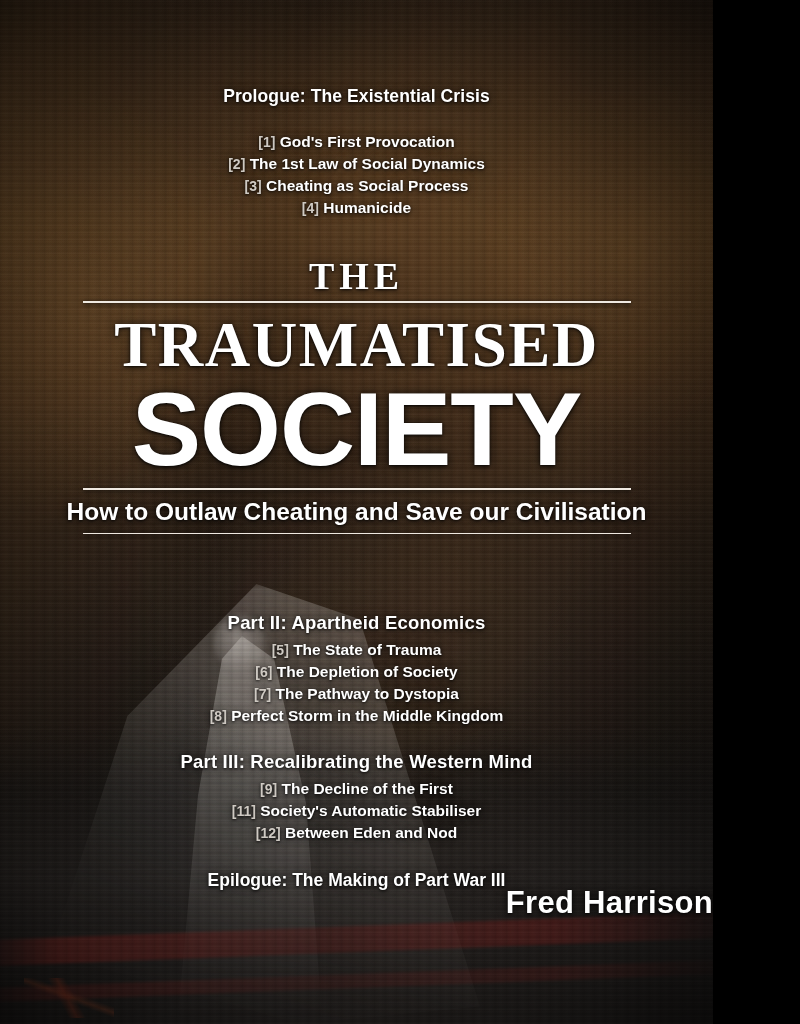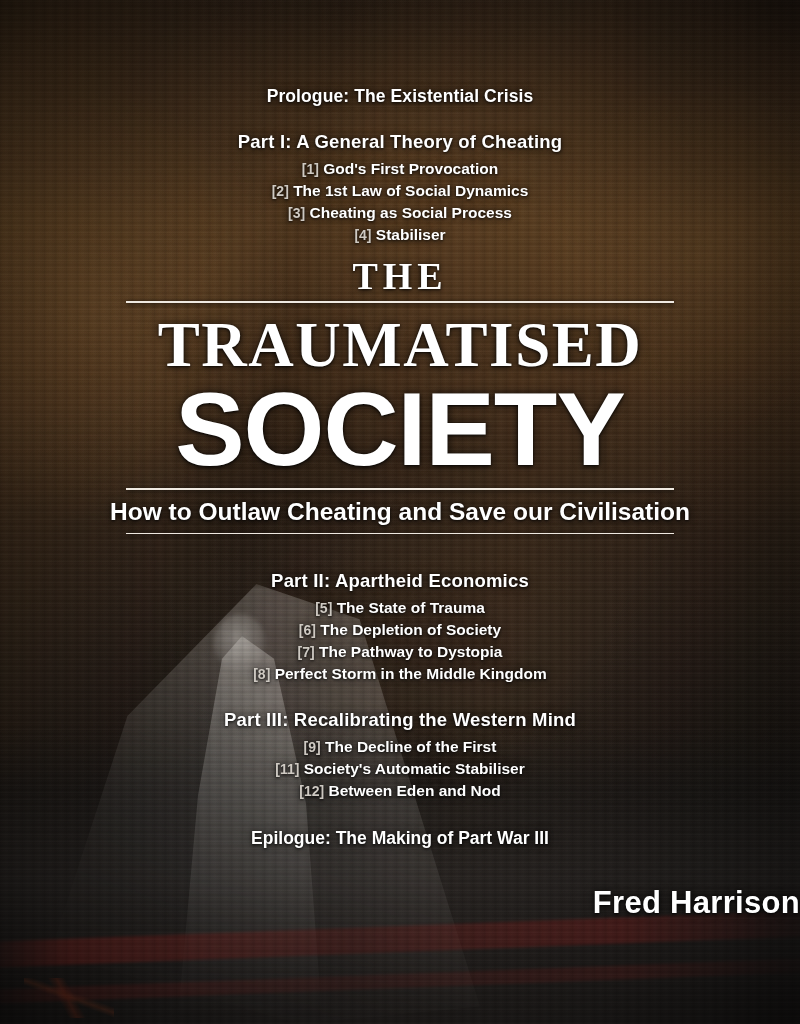--- a/index.html
+++ b/index.html
@@ -5,21 +5,21 @@
   html, body {
     margin: 0;
     padding: 0;
     background: #000;
   }
   body {
     font-family: "Liberation Sans", sans-serif;
   }
   .cover {
     position: relative;
-    width: 800px;
+    width: 713px;
     height: 1024px;
     overflow: hidden;
     background: #17120e;
     text-decoration: underline;
   }
 
   
   .bg-base {
     position: absolute;
     inset: 0;
@@ -211,21 +211,21 @@
     margin-top: -4px;
   }
   .subtitle {
     font-size: 24.5px;
     font-weight: bold;
     margin-top: 8px;
     margin-bottom: 2px;
     letter-spacing: 0px;
   }
 
-  .toc-bottom { position: absolute; top: 570px; left: 0; right: 0; }
+  .toc-bottom { position: absolute; top: 612px; left: 0; right: 0; }
   .block-gap { height: 24px; }
 
   .epilogue {
     font-size: 17.5px;
     font-weight: bold;
     margin-top: 26px;
   }
 
   .author {
     position: absolute;
@@ -254,36 +254,35 @@
   <div class="bg-scan"></div>
   <div class="bg-streaks"></div>
   <div class="vignette"></div>
 
   <div class="content">
 
     <div class="toc-top">
       <div class="prologue">Prologue: The Existential Crisis</div>
 
       <div>
-        <div class="part-heading">Part I: A General Theory of Cheating</div>
         <div class="chapter">
           <span class="num">[1]</span>
           <span>God's First Provocation</span>
         </div>
         <div class="chapter">
           <span class="num">[2]</span>
           <span>The 1st Law of Social Dynamics</span>
         </div>
         <div class="chapter">
           <span class="num">[3]</span>
           <span>Cheating as Social Process</span>
         </div>
         <div class="chapter">
           <span class="num">[4]</span>
-          <span>Stabiliser</span>
+          <span>Humanicide</span>
         </div>
       </div>
     </div>
 
     <div class="title-block">
       <div class="the-word">THE</div>
       <div class="rule"></div>
       <div class="main-title">TRAUMATISED</div>
       <div class="main-title-2">SOCIETY</div>
       <div class="rule thin"></div>

